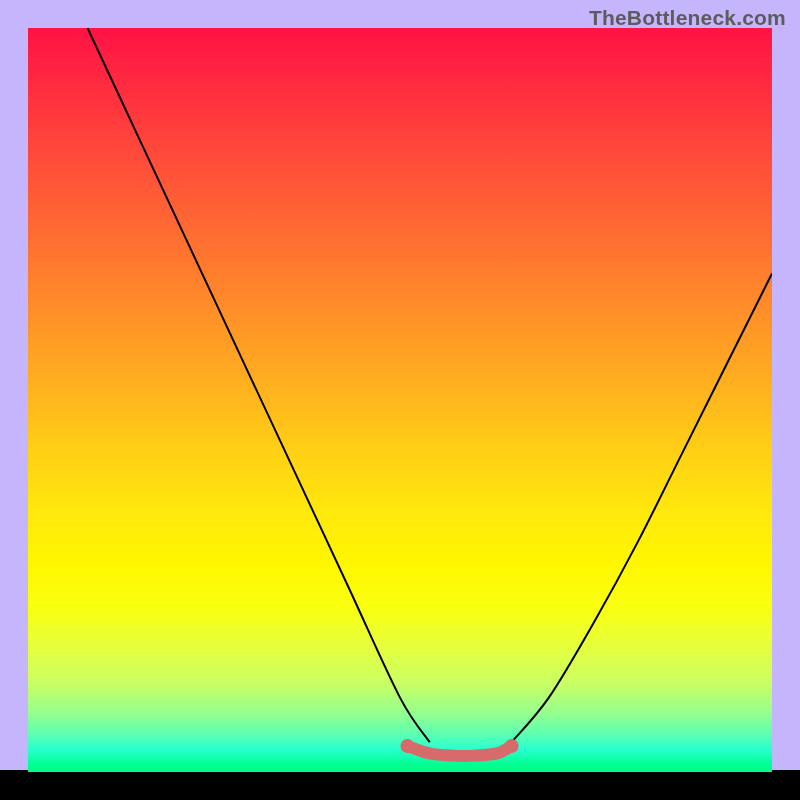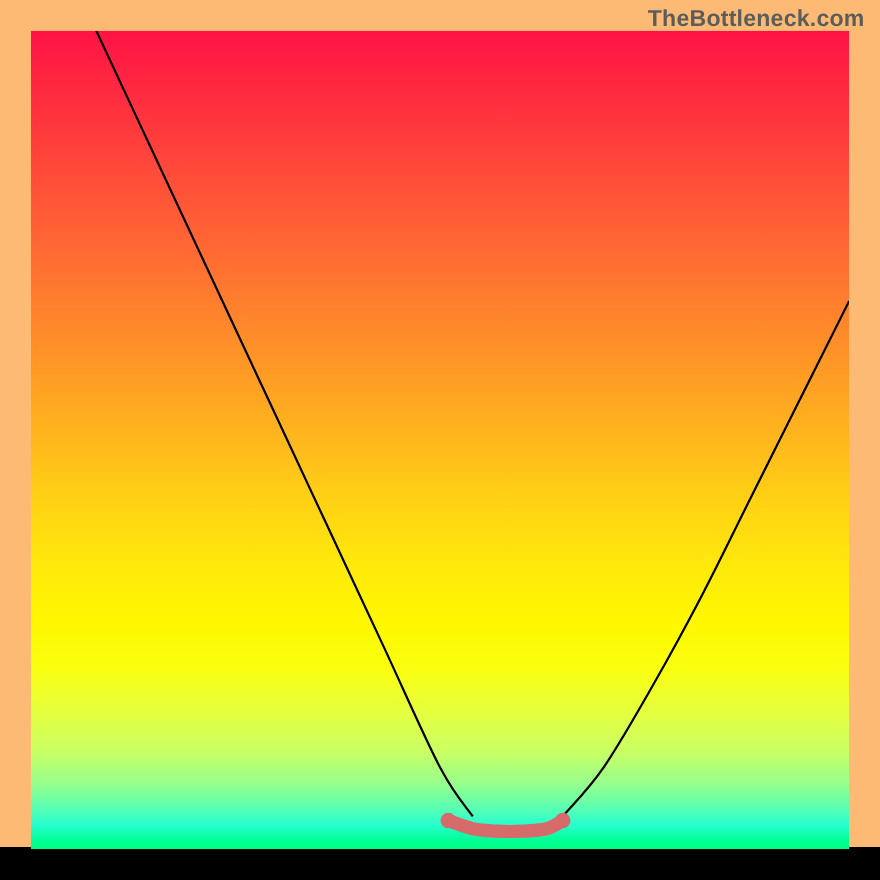--- a/index.html
+++ b/index.html
@@ -8,21 +8,21 @@
     width: 800px;
     height: 800px;
     background: #000;
     overflow: hidden;
     font-family: Arial, Helvetica, sans-serif;
   }
   .frame {
     position: relative;
     width: 800px;
     height: 770px;
-    background: #fdba74;
+    background: #c4b5fd;
   }
   .watermark {
     position: absolute;
     top: 6px;
     right: 14px;
     font-size: 21px;
     font-weight: 600;
     color: #5c5c5c;
     letter-spacing: 0.2px;
     z-index: 10;

